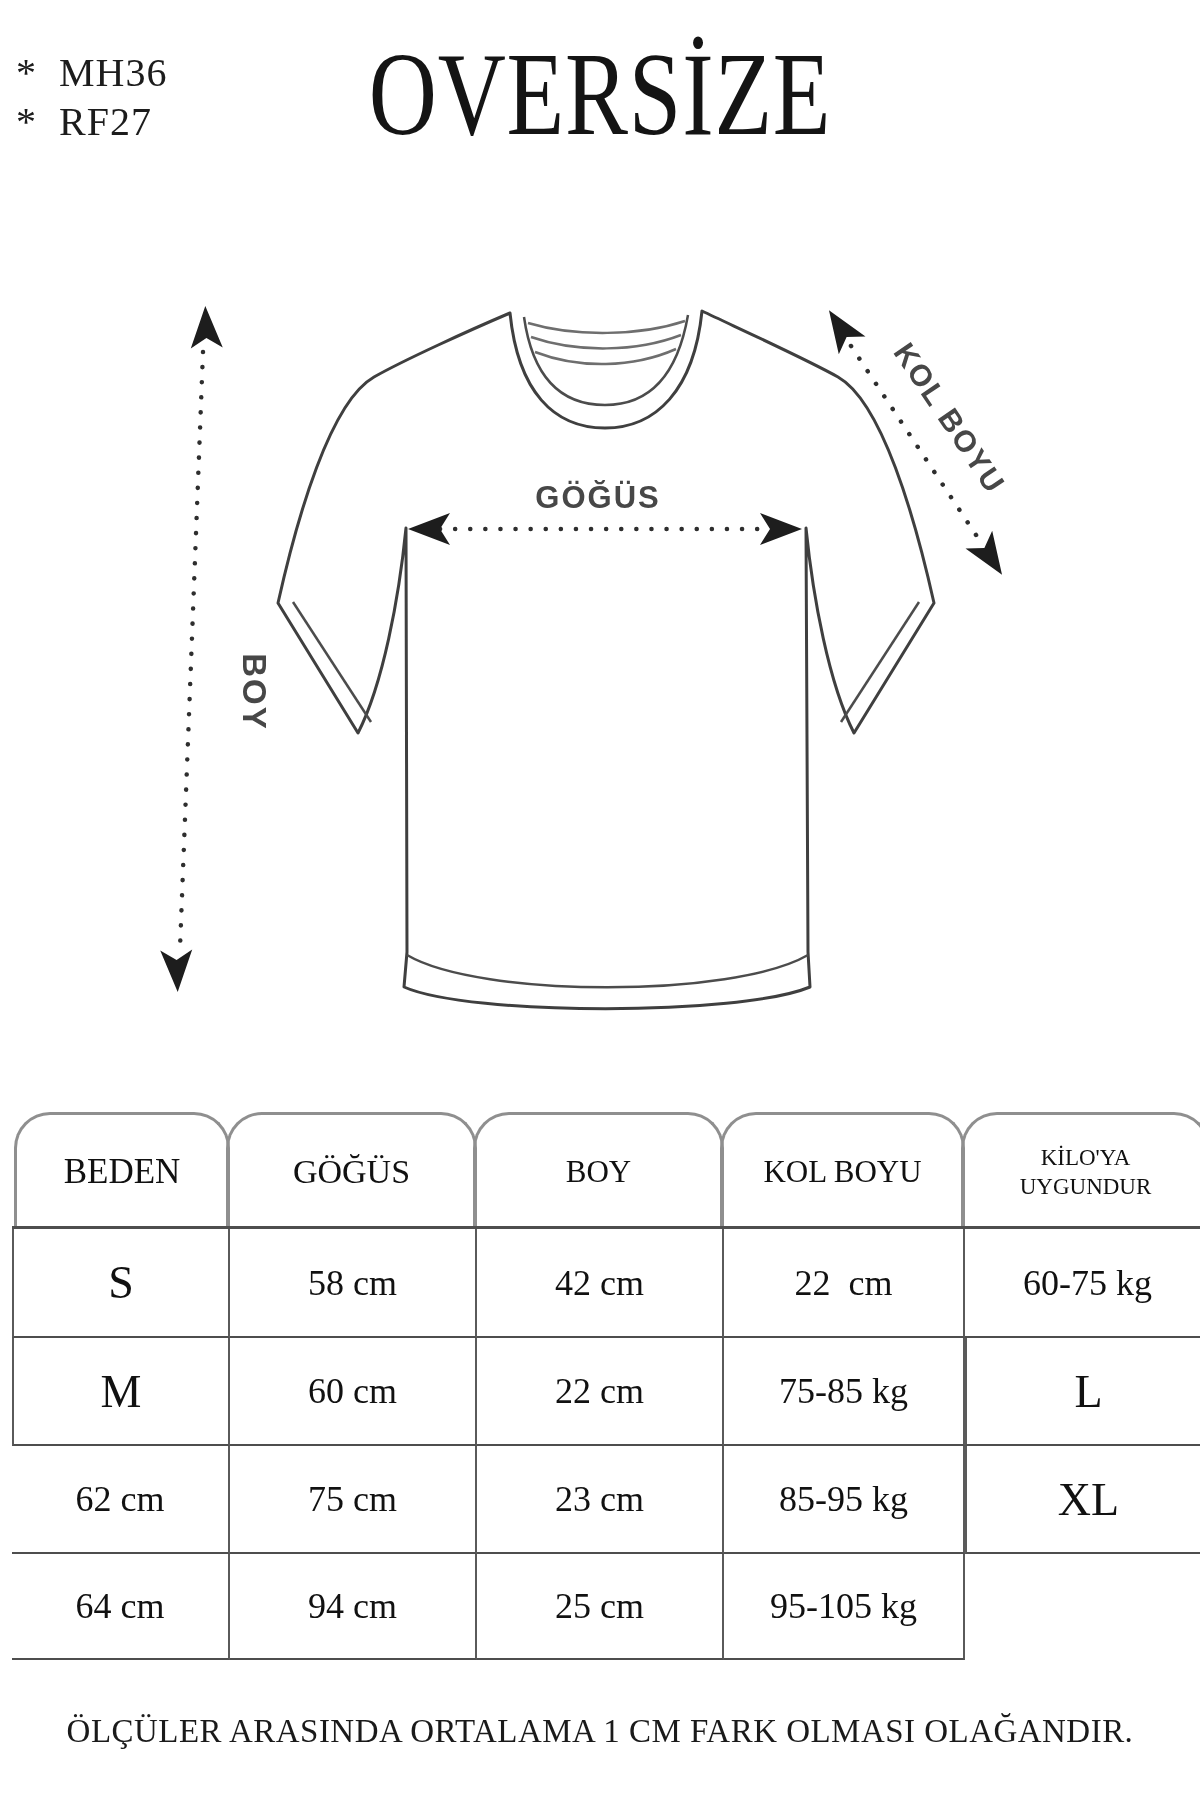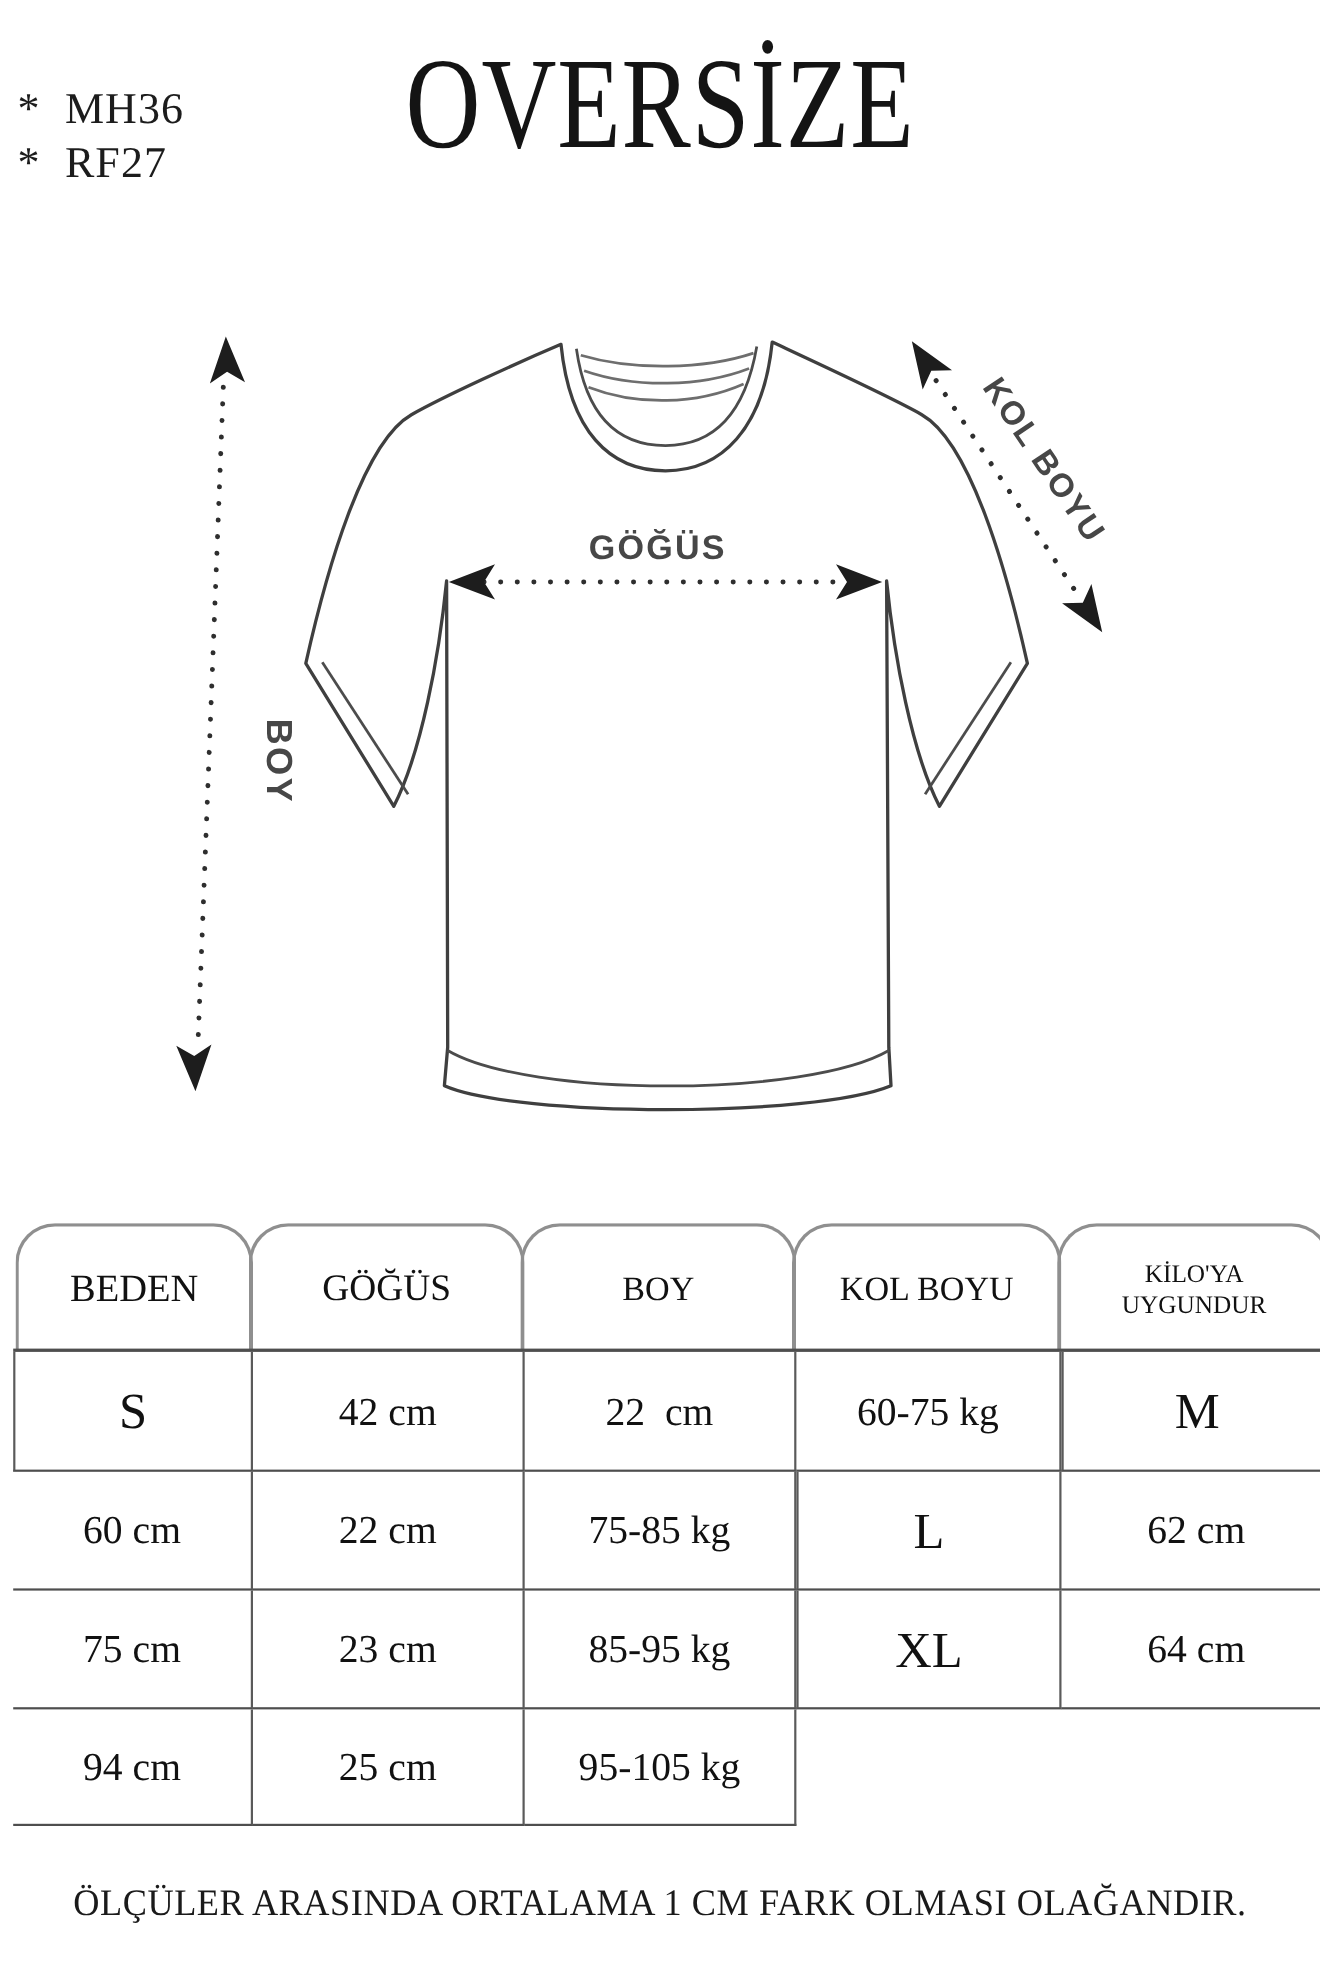--- a/index.html
+++ b/index.html
@@ -10,21 +10,20 @@
     overflow:hidden;
     font-family:"Liberation Serif","DejaVu Serif",serif;
     color:#111;
   }
   
   .codes{
     position:absolute;left:16px;top:48px;
     font-size:40px;line-height:49px;
     color:#1c1c1c;letter-spacing:1px;
     white-space:pre;
-    margin-top:26px;
   }
   
   .title{
     position:absolute;left:0;top:30px;width:1200px;
     text-align:center;
     font-size:118px;line-height:130px;
     color:#141414;
     transform:scaleX(0.80);
     transform-origin:600px 0;
     letter-spacing:1px;
@@ -156,20 +155,21 @@
       <span class="hdr-kol">KOL BOYU</span>
     </div>
     <div class="tab" style="left:949px;width:243px;">
       <span class="hdr-kilo">KİLO'YA UYGUNDUR</span>
     </div>
     <div class="header-line"></div>
 
     <div class="tbody">
 
       <div class="cell first">S</div>
+      <div class="cell">58 cm</div>
       <div class="cell">42 cm</div>
       <div class="cell">22  cm</div>
       <div class="cell">60-75 kg</div>
 
       <div class="cell first">M</div>
       <div class="cell">60 cm</div>
       <div class="cell">22 cm</div>
       <div class="cell">75-85 kg</div>
 
       <div class="cell first">L</div>

